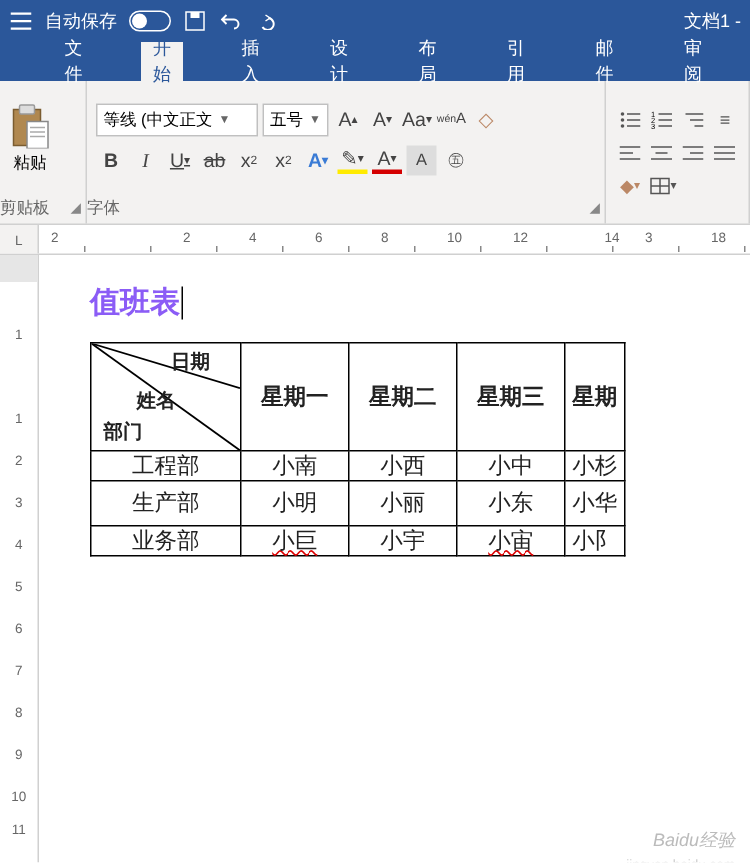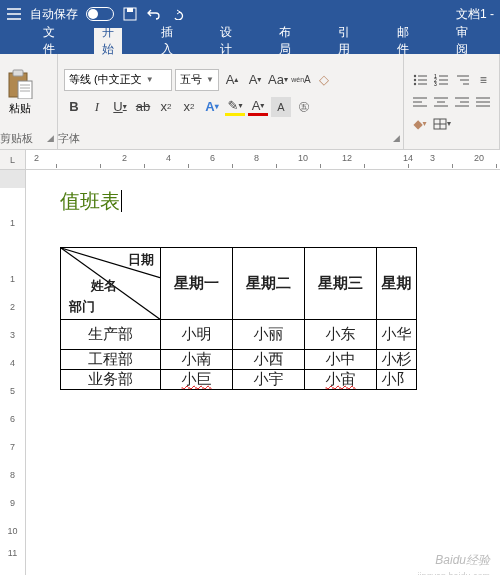--- a/index.html
+++ b/index.html
@@ -56,21 +56,21 @@
   .ruler-track span { position:absolute; top:3px; }
   .ruler-track .tick { position:absolute; top:14px; width:1px; height:4px; background:#888; }
 
   
   .docwrap { display:flex; height: calc(575px - 28px - 26px - 96px - 20px); }
   .ruler-v { width:26px; background:#fff; border-right:1px solid #d0d0d0; position:relative; font-size:9px; color:#666; text-align:center; }
   .ruler-v .gray { position:absolute; left:0; right:0; top:0; height:18px; background:#e6e6e6; }
   .ruler-v span { position:absolute; left:0; right:0; }
   .page { flex:1; background:#fff; padding: 18px 0 0 34px; position:relative; overflow:hidden; }
 
-  .doctitle { font-size: 20px; color:#4d7c0f; margin-bottom: 32px; }
+  .doctitle { font-size: 20px; color:#8b5cf6; margin-bottom: 13px; font-weight: bold; }
   .cursor { border-right: 1.5px solid #000; padding-right:1px; }
 
   table.duty { border-collapse: collapse; font-size: 15px; color:#222; }
   table.duty td, table.duty th { border: 1.5px solid #000; text-align:center; vertical-align:middle; }
   table.duty th { font-weight: bold; }
   .diag { width: 100px; height: 72px; position:relative; padding:0; }
   .diag svg { position:absolute; inset:0; }
   .diag .lbl { position:absolute; font-size:13px; font-weight:bold; }
   .colw { width: 72px; height: 30px; }
   .colh { height: 72px; width:72px; }
@@ -273,21 +273,21 @@
       <span style="left: 228px;">8</span>
       <div class="tick" style="left: 250px;"></div>
       <span style="left: 272px;">10</span>
       <div class="tick" style="left: 294px;"></div>
       <span style="left: 316px;">12</span>
       <div class="tick" style="left: 338px;"></div>
       <span style="left: 377px;">14</span>
       <div class="tick" style="left: 382px;"></div>
       <span style="left: 404px;">3</span>
       <div class="tick" style="left: 426px;"></div>
-      <span style="left: 448px;">20</span>
+      <span style="left: 448px;">18</span>
       <div class="tick" style="left: 470px;"></div>
     </div>
 </div>
 
 <div class="docwrap">
   <div class="ruler-v">
       <div class="gray"></div>
       <span style="top: 20px;"></span>
       <span style="top: 48px;">1</span>
       <span style="top: 76px;"></span>
@@ -307,42 +307,42 @@
     <div class="doctitle"><span>值班表</span><span class="cursor"></span></div>
 
     <table class="duty">
       <tbody>
           <tr>
         <th class="diag">
           <svg viewBox="0 0 100 72" preserveAspectRatio="none">
                 <line x1="0" y1="0" x2="100" y2="30" stroke="#000" stroke-width="1.2"></line>
                 <line x1="0" y1="0" x2="100" y2="72" stroke="#000" stroke-width="1.2"></line>
               </svg>
-          <span class="lbl" style="right:6px;top:3px">日期</span>
+          <span class="lbl" style="right:20px;top:3px">日期</span>
           <span class="lbl" style="left:30px;top:29px">姓名</span>
           <span class="lbl" style="left:8px;bottom:3px">部门</span>
         </th>
         <th class="colh">星期一</th>
         <th class="colh">星期二</th>
         <th class="colh">星期三</th>
         <th class="colh" style="width:40px">星期</th>
       </tr>
       <tr>
+        <td>工程部</td>
+        <td>小南</td>
+        <td>小西</td>
+        <td>小中</td>
+        <td>小杉</td>
+      </tr>
+      <tr>
         <td class="colw" style="width:100px">生产部</td>
         <td class="colw">小明</td>
         <td class="colw">小丽</td>
         <td class="colw">小东</td>
         <td class="colw" style="width:40px">小华</td>
-      </tr>
-      <tr>
-        <td>工程部</td>
-        <td>小南</td>
-        <td>小西</td>
-        <td>小中</td>
-        <td>小杉</td>
       </tr>
       <tr>
         <td>业务部</td>
         <td><span class="redsq">小巨</span></td>
         <td>小宇</td>
         <td><span class="redsq">小宙</span></td>
         <td>小阝</td>
       </tr>
     </tbody>
       </table>

